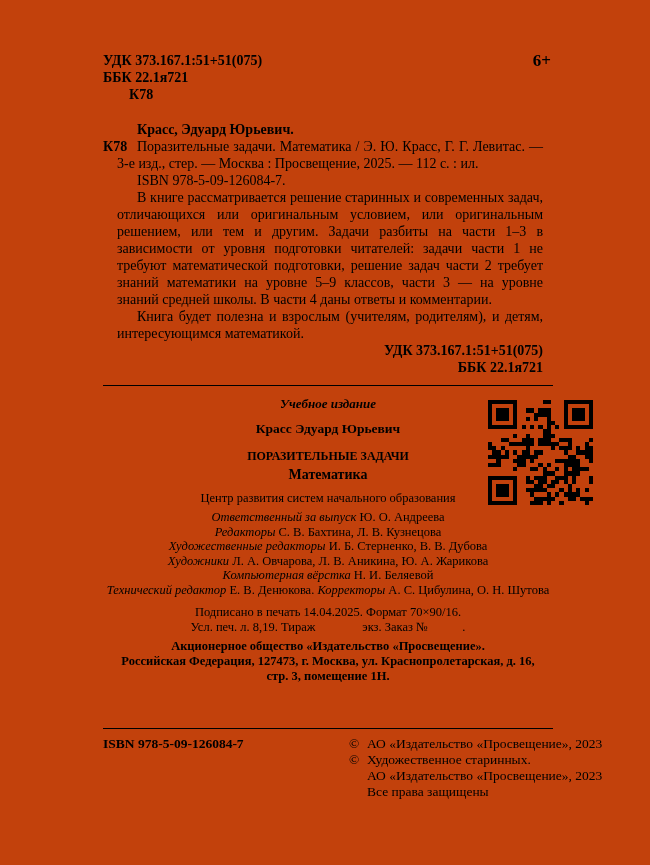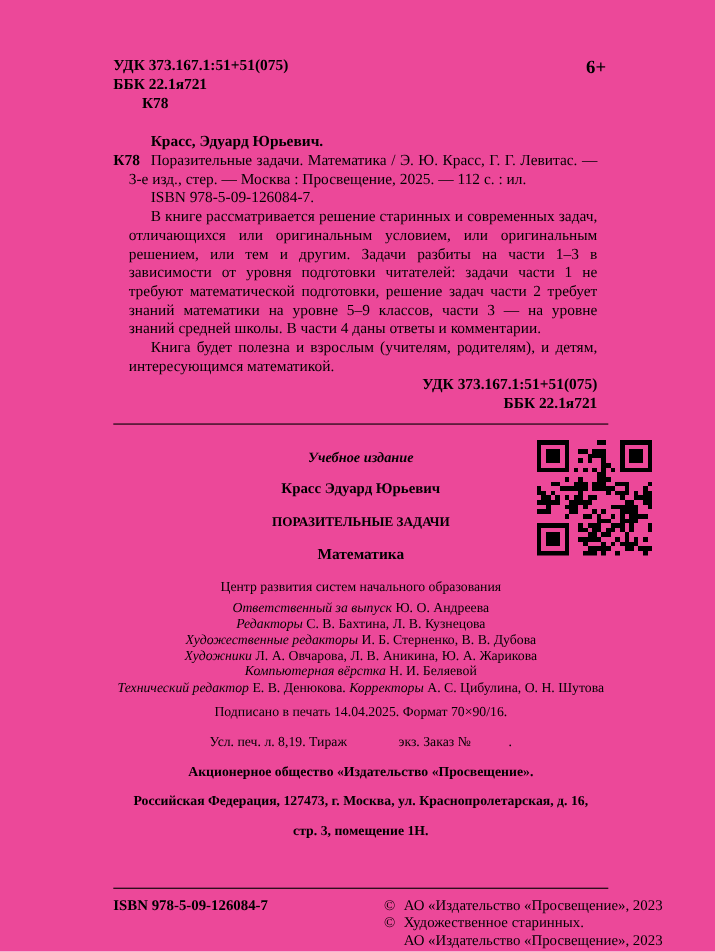--- a/index.html
+++ b/index.html
@@ -1,19 +1,19 @@
 <!DOCTYPE html>
 <html><head>
 <meta charset="utf-8">
 <style>
   html,body { margin:0; padding:0; background:#ffffff; }
   .page {
     width:650px; height:865px; box-sizing:border-box;
     padding:52px 39px 0 103px;
-    background:#ec4899; color:#000;
+    background:#c2410c; color:#000;
     font-family:"Liberation Serif","DejaVu Serif",serif;
     font-size:14px; line-height:17px;
     position:relative; overflow:hidden;
   }
   .b { font-weight:bold; }
   .bi { font-weight:bold; font-style:italic; }
   .i { font-style:italic; }
 
   
   .top-row { display:flex; justify-content:space-between; align-items:flex-start; width:450px; }
@@ -28,21 +28,21 @@
   .just { text-align:justify; }
   .right { text-align:right; }
   .margin-code { position:absolute; left:-14px; top:17px; font-weight:bold; }
 
   .rule { width:450px; height:0; border-top:1px solid #000; }
   .rule.top { margin-top:9px; }
   .rule.bottom { margin-top:44px; }
 
   
   .imprint { position:relative; width:450px; text-align:center; font-size:12.5px; line-height:15px; padding-top:10px; }
-  .imprint p { margin:12px; }
+  .imprint p { margin:0; }
   .edition-type { font-size:13px; margin-bottom:9px !important; }
   .author-line { font-size:13.5px; font-weight:bold; line-height:18px; }
   .imprint-title { font-size:12px; font-weight:bold; margin-top:9px !important; line-height:19px; }
   .imprint-subtitle { font-size:14px; font-weight:bold; line-height:18px; margin-bottom:7px !important; }
   .center-name { margin-bottom:4px !important; }
   .credit { line-height:14.6px; }
   .print-block { margin-top:7px !important; }
   .pre { white-space:pre-wrap; }
   .pub-block { margin-top:4px !important; }
   .hotline { margin-top:4px !important; font-weight:bold; }

